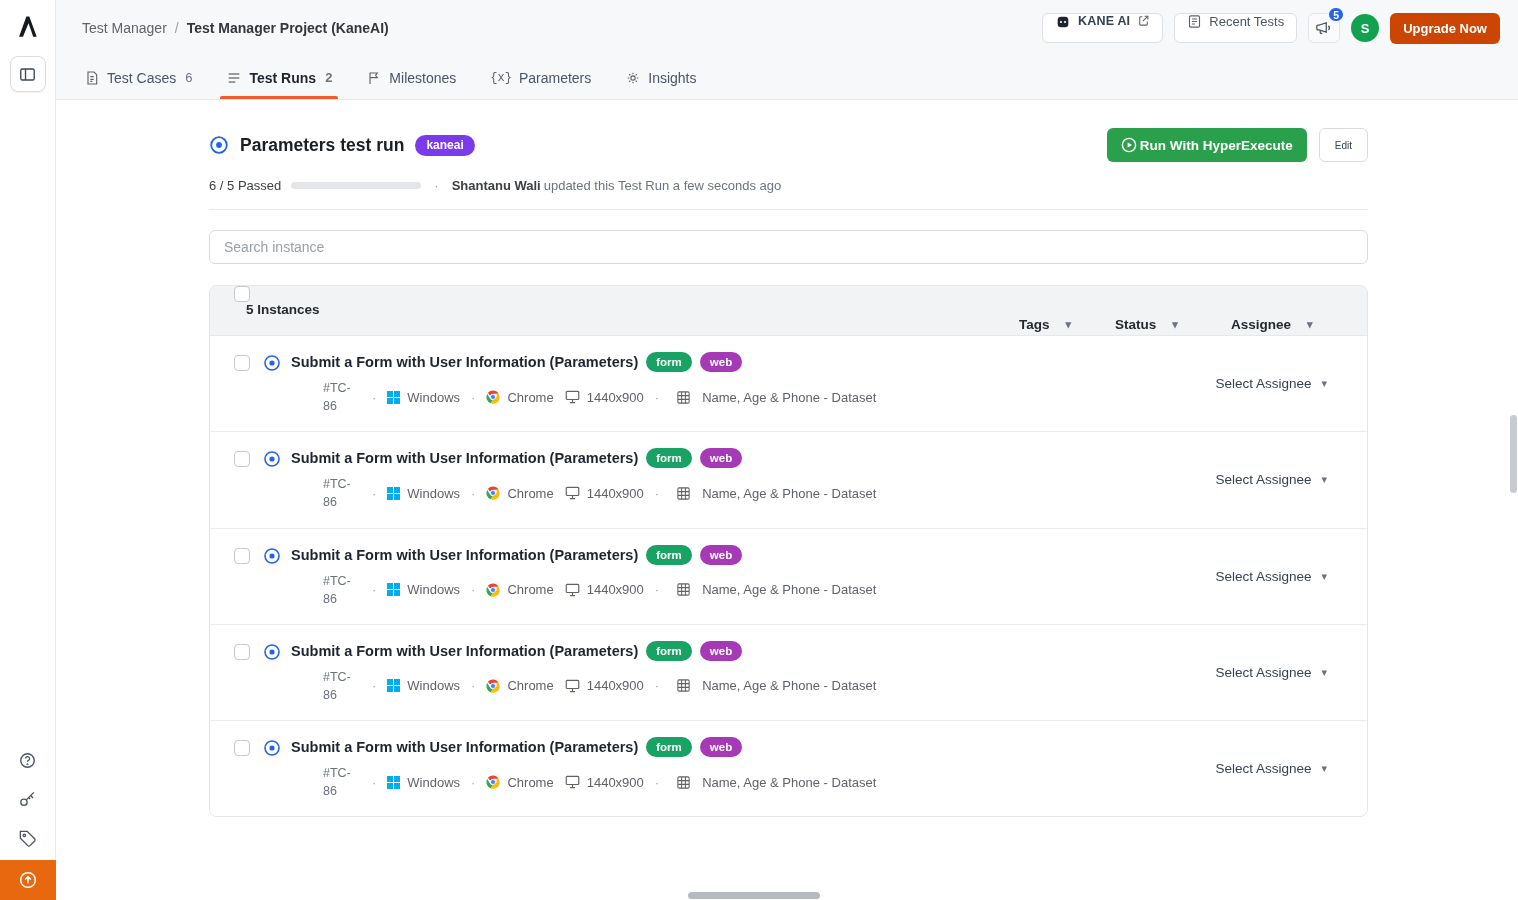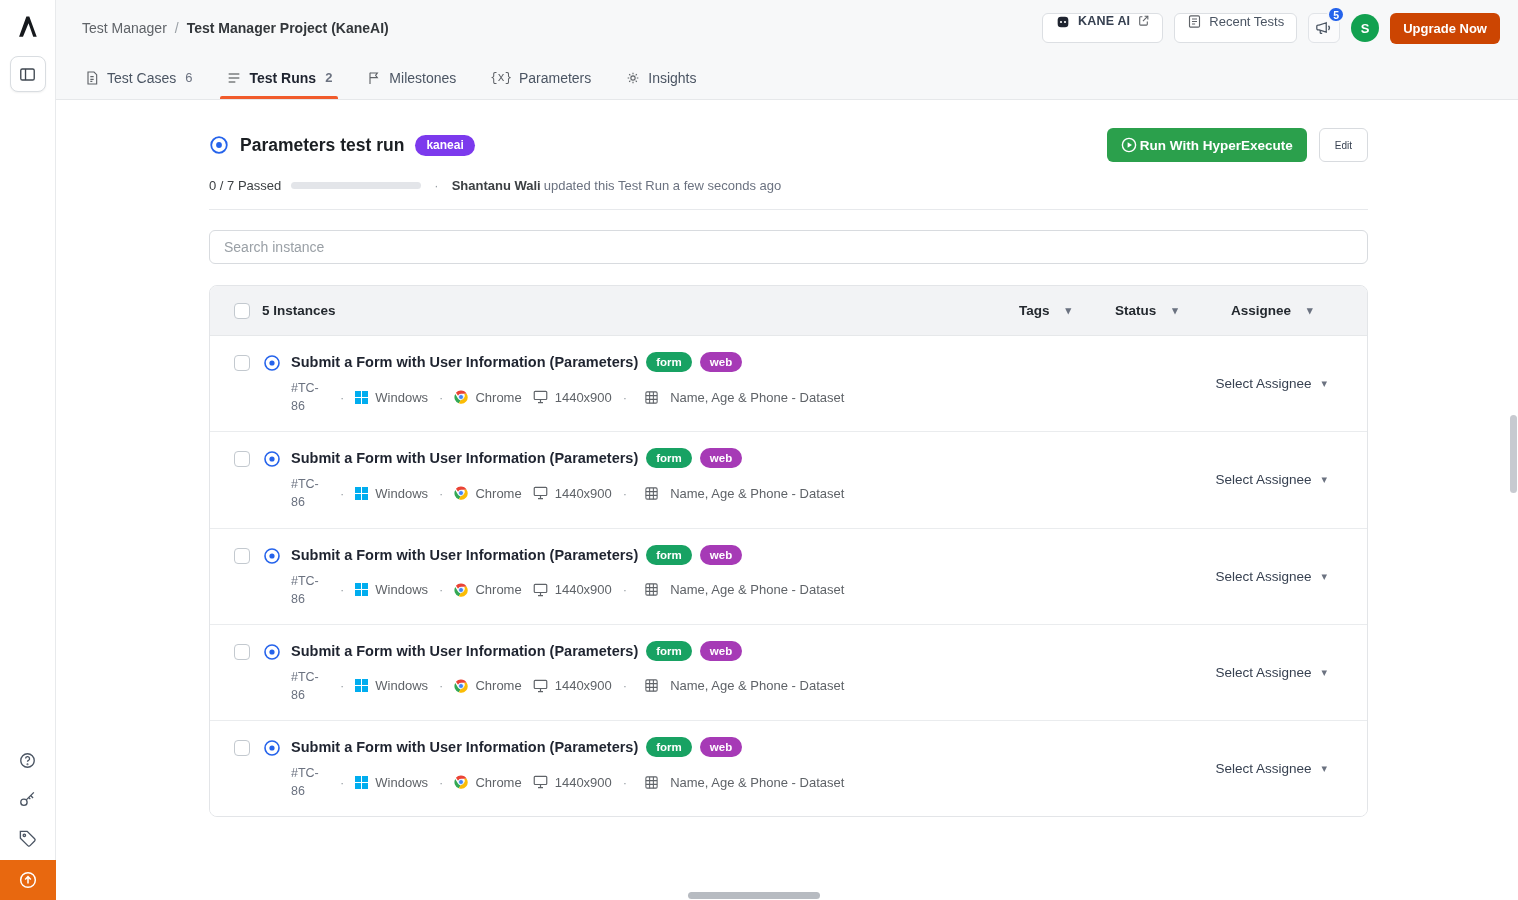--- a/index.html
+++ b/index.html
@@ -84,41 +84,41 @@
   .divider { border: none; border-top: 1px solid #e7e9ec; margin: 16px 0 0; }
 
   .search {
     margin-top: 20px; width: 100%; height: 34px; border: 1px solid #d8dbdf; border-radius: 6px;
     padding: 0 14px; font-size: 14px; color: #333; outline: none; font-family: inherit; background: #fff;
   }
   .search::placeholder { color: #9aa0a6; }
 
   
   .table { margin-top: 21px; border: 1px solid #e3e5e8; border-radius: 8px; overflow: hidden; background: #fff; }
-  .table-header { height: 50px; background: #f2f3f5; display: flex; align-items: center; padding: 0 24px; border-bottom: 1px solid #e6e8ea; }
+  .table-header { height: 50px; background: #f2f3f5; display: flex; padding: 0 24px; border-bottom: 1px solid #e6e8ea; flex-direction: column; }
   .checkbox { width: 16px; height: 16px; border: 1.5px solid #c3c9cf; border-radius: 4px; background: #fff; display: inline-block; flex-shrink: 0; cursor: pointer; }
   .instances-label { margin-left: 12px; font-size: 13.5px; font-weight: 700; color: #24292f; }
   .header-cols { margin-left: auto; display: flex; align-items: center; }
   .hcol { display: flex; align-items: center; font-size: 13.5px; font-weight: 700; color: #24292f; cursor: pointer; }
   .hcol .caret { margin-left: 16px; }
   .caret { color: #6b7280; font-size: 11px; }
   .hcol-tags { width: 96px; }
   .hcol-status { width: 116px; }
   .hcol-assignee { width: 112px; }
 
   .instance-row { display: flex; padding: 16px 24px; align-items: flex-start; background: #fff; }
   .instance-row + .instance-row { border-top: 1px solid #eaecee; }
   .row-check { margin-top: 3px; }
   .rec-icon { margin-left: 13px; margin-top: 2px; flex-shrink: 0; display: flex; }
   .row-main { margin-left: 10px; min-width: 0; }
   .row-line1 { display: flex; align-items: center; gap: 8px; }
   .row-title { font-size: 14.5px; font-weight: 700; color: #1f2430; cursor: pointer; }
   .tag { height: 20px; padding: 0 10px; border-radius: 10px; color: #fff; font-size: 11.5px; font-weight: 600; display: inline-flex; align-items: center; cursor: pointer; }
   .row-line2 { margin-top: 7px; display: flex; align-items: center; gap: 11px; font-size: 13px; color: #5f6368; }
-  .tc-id { width: 38px; font-size: 12.5px; color: #6b7280; line-height: 1.45; flex-shrink: 0; }
+  .tc-id { width: 38px; font-size: 12.5px; color: #6b7280; line-height: 1.45; flex-shrink: 0; margin-left: 32px; }
   .dot { color: #9aa0a6; }
   .meta { display: flex; align-items: center; gap: 7px; white-space: nowrap; }
   .meta .micon { display: flex; }
   .assignee { margin-left: auto; align-self: center; display: flex; align-items: center; gap: 10px; font-size: 13.5px; color: #374151; margin-right: 16px; cursor: pointer; flex-shrink: 0; }
 
   
   .vscroll { position: absolute; top: 0; right: 0; width: 9px; height: 900px; z-index: 50; }
   .vthumb { position: absolute; top: 415px; right: 1px; width: 7px; height: 78px; border-radius: 4px; background: #c7cad0; cursor: pointer; }
   .hthumb { position: absolute; bottom: 1px; left: 688px; width: 132px; height: 7px; border-radius: 4px; background: #b7bbc1; z-index: 50; cursor: pointer; }
 </style>
@@ -285,21 +285,21 @@
                   <path d="M6.6 5.3v5.4L11 8z" fill="#fff"></path>
                 </svg>
             </span>
             <span>Run With HyperExecute</span>
           </button>
           <button class="edit-btn">Edit</button>
         </div>
       </div>
 
       <div class="progress-row">
-        <span class="passed-text">0 / 7 Passed</span>
+        <span class="passed-text">6 / 5 Passed</span>
         <div class="progress-bar">
             <div class="progress-fill"></div>
           </div>
         <span class="sep-dot">·</span>
         <span class="updated">
           <b>Shantanu Wali</b><span>updated this Test Run a few seconds ago</span>
         </span>
       </div>
 
       <hr class="divider">

